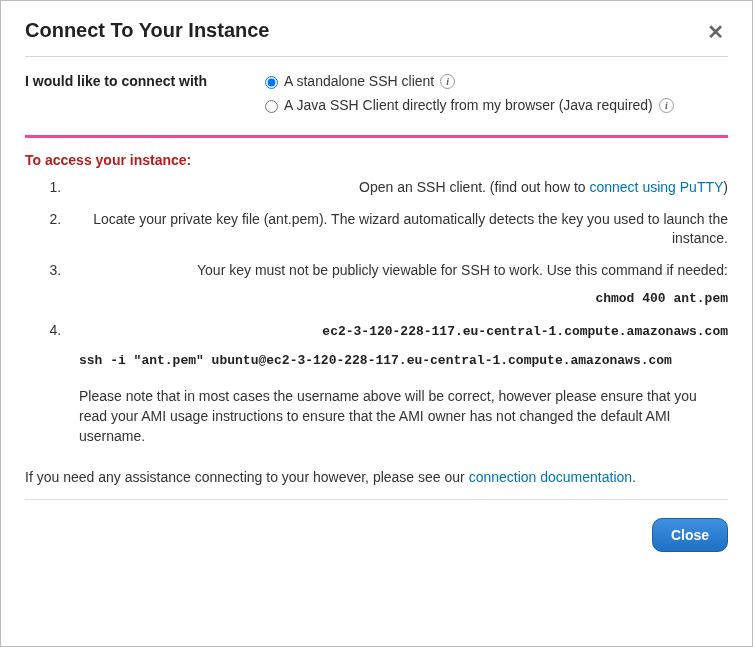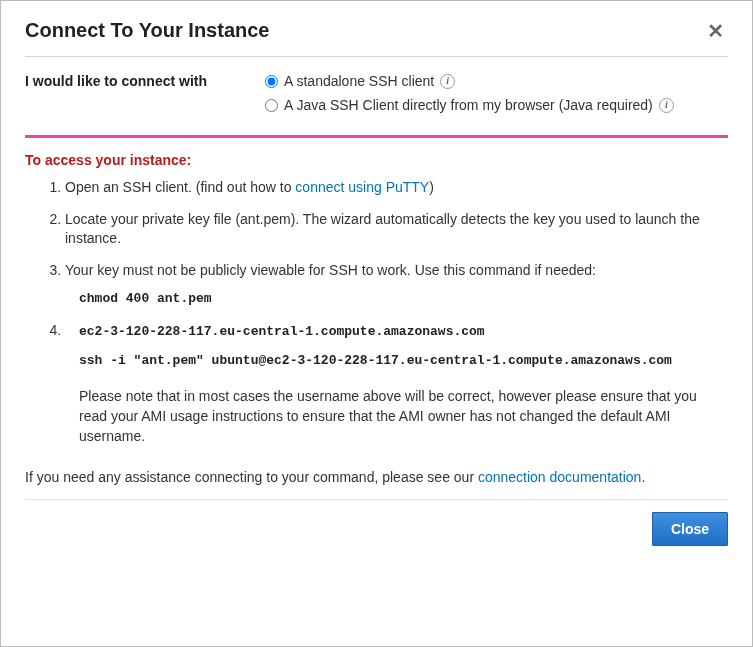--- a/index.html
+++ b/index.html
@@ -14,21 +14,21 @@
     width: 753px;
     height: 647px;
     background: #fff;
     border: 1px solid #bbb;
     position: relative;
     padding: 18px 24px 0 24px;
   }
   .header {
     display: flex;
     justify-content: space-between;
-    align-items: center;
+    align-items: flex-end;
     padding-bottom: 14px;
     border-bottom: 1px solid #d5d5d5;
   }
   .header h1 {
     font-size: 20px;
     font-weight: bold;
     margin: 0;
     color: #222;
   }
   .close-x {
@@ -48,21 +48,21 @@
   }
   .conn-label {
     font-weight: bold;
     width: 240px;
     font-size: 14px;
     color: #222;
   }
   .conn-options { flex: 1; }
   .radio-line {
     display: flex;
-    align-items: center;
+    align-items: flex-end;
     margin-bottom: 8px;
     font-size: 14px;
   }
   .radio-line input[type=radio] { margin: 0 6px 0 0; }
   .info-icon {
     display: inline-flex;
     align-items: center;
     justify-content: center;
     width: 15px;
     height: 15px;
@@ -72,21 +72,21 @@
     font-style: italic;
     font-family: Georgia, serif;
     color: #666;
     margin-left: 6px;
     cursor: pointer;
     line-height: 1;
     font-weight: bold;
   }
   .body { padding-top: 14px; font-size: 14px; color: #333; }
   .bold { font-weight: bold; color: #b91c1c; }
-  ol { margin: 10px 0 10px 0; padding-left: 40px; }
+  ol { margin: 10px 0 10px 0; padding-left: 40px; text-align: right; }
   ol li { margin-bottom: 12px; line-height: 1.4; }
   .code {
     font-family: "Courier New", Courier, monospace;
     font-weight: bold;
     font-size: 13px;
     display: block;
     margin: 10px 0 2px 14px;
     white-space: nowrap;
     color: #222;
   }
@@ -118,23 +118,24 @@
     justify-content: flex-end;
     padding: 12px 0 14px 0;
   }
   .btn-primary {
     background: #2a7fd4;
     background: linear-gradient(#3f90e0, #1f6fc4);
     color: #fff;
     font-weight: bold;
     font-size: 14px;
     border: 1px solid #1a5fa8;
-    border-radius: 1px;
+    border-radius: 10px;
     padding: 8px 18px;
     cursor: pointer;
+    margin-top: 6px;
   }
 </style>
 </head>
 <body>
 
 <div class="dialog">
 
   <div class="header">
     <h1>Connect To Your Instance</h1>
     <button class="close-x">✕</button>
@@ -171,21 +172,21 @@
       <li>
         <span class="code">ec2-3-120-228-117.eu-central-1.compute.amazonaws.com</span>
       </li>
     </ol>
 
     <span class="code-ex">ssh -i "ant.pem" ubuntu@ec2-3-120-228-117.eu-central-1.compute.amazonaws.com</span>
 
     <div class="note">Please note that in most cases the username above will be correct, however please ensure that you read your AMI usage instructions to ensure that the AMI owner has not changed the default AMI username.</div>
 
     <div class="assist">
-      <span>If you need any assistance connecting to your command, please see our </span>
+      <span>If you need any assistance connecting to your however, please see our </span>
       <a class="link">connection documentation</a><span>.</span>
     </div>
 
     <div class="footer-sep"></div>
     <div class="footer">
       <button class="btn-primary">Close</button>
     </div>
   </div>
 
 </div>

